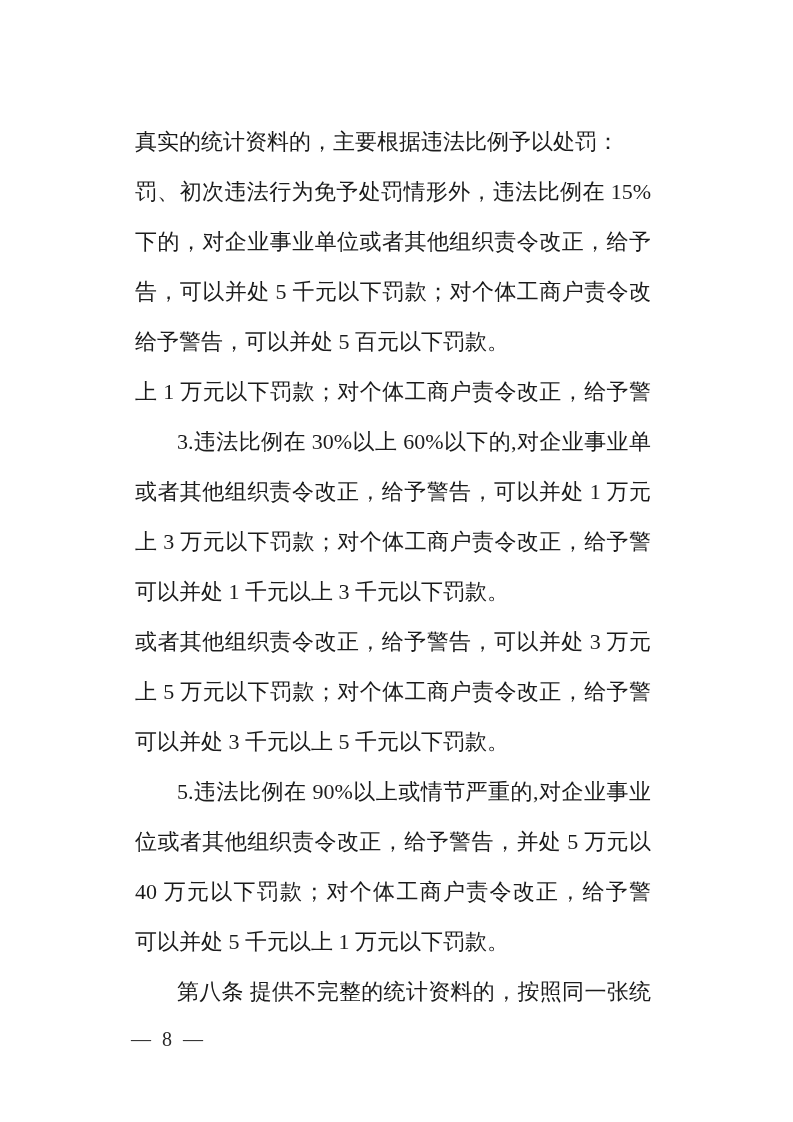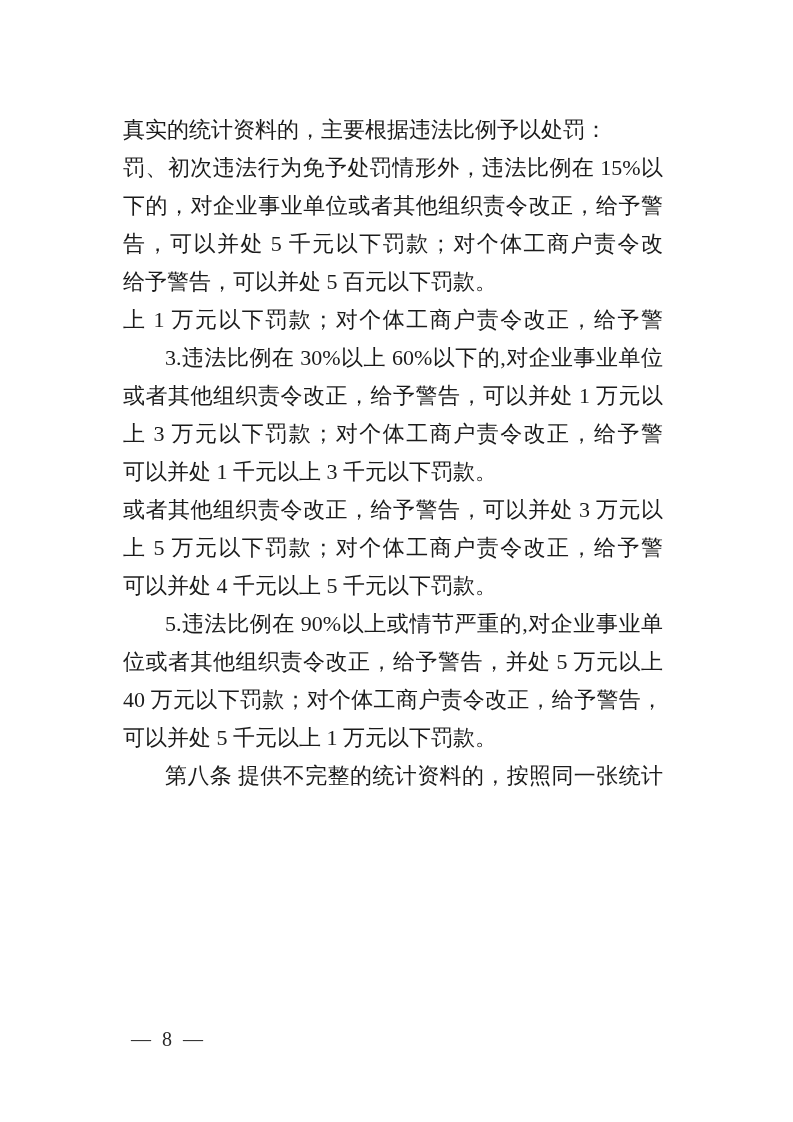--- a/index.html
+++ b/index.html
@@ -18,21 +18,21 @@
   }
   .body-text {
     position: absolute;
     left: 123px;
     top: 111px;
     width: 540px;
     font-size: 22px;
     line-height: 38px;
   }
   .line {
-    margin: 0;
+    margin: 12px;
     height: 38px;
     overflow: hidden;
     text-align: left;
   }
   .just {
     text-align: justify;
     text-align-last: justify;
   }
   .indent {
     padding-left: 42px;
@@ -60,21 +60,21 @@
     <p class="line just">下的，对企业事业单位或者其他组织责令改正，给予警</p>
     <p class="line just">告，可以并处 5 千元以下罚款；对个体工商户责令改正，</p>
     <p class="line">给予警告，可以并处 5 百元以下罚款。</p>
     <p class="line just">上 1 万元以下罚款；对个体工商户责令改正，给予警告，</p>
     <p class="line just indent">3.违法比例在 30%以上 60%以下的,对企业事业单位</p>
     <p class="line just">或者其他组织责令改正，给予警告，可以并处 1 万元以</p>
     <p class="line just">上 3 万元以下罚款；对个体工商户责令改正，给予警告，</p>
     <p class="line">可以并处 1 千元以上 3 千元以下罚款。</p>
     <p class="line just">或者其他组织责令改正，给予警告，可以并处 3 万元以</p>
     <p class="line just">上 5 万元以下罚款；对个体工商户责令改正，给予警告，</p>
-    <p class="line">可以并处 4 千元以上 5 千元以下罚款。</p>
+    <p class="line">可以并处 3 千元以上 5 千元以下罚款。</p>
     <p class="line just indent">5.违法比例在 90%以上或情节严重的,对企业事业单</p>
     <p class="line just">位或者其他组织责令改正，给予警告，并处 5 万元以上</p>
     <p class="line just">40 万元以下罚款；对个体工商户责令改正，给予警告，</p>
     <p class="line">可以并处 5 千元以上 1 万元以下罚款。</p>
     <p class="line just indent"><span class="bold">第八条</span><span> 提供不完整的统计资料的，按照同一张统计</span></p>
   </main>
 
   <footer class="page-number">— 8 —</footer>
 </div>
 

